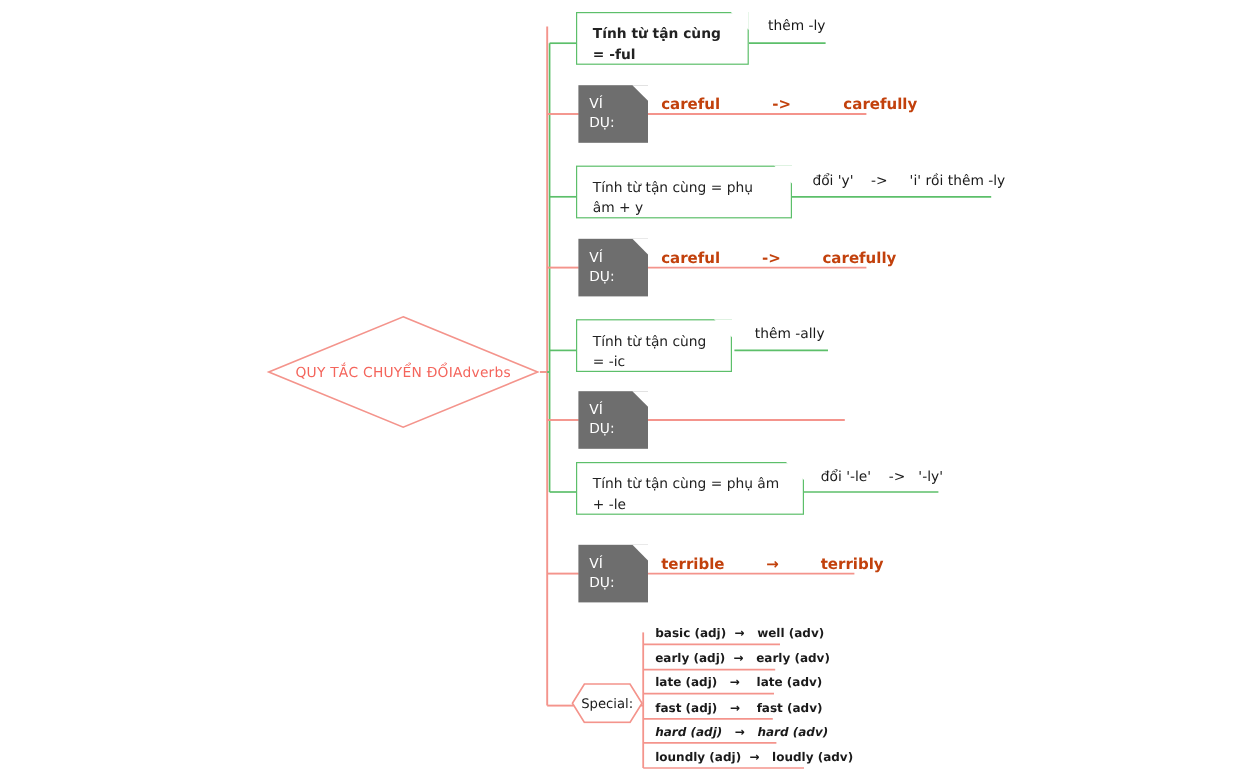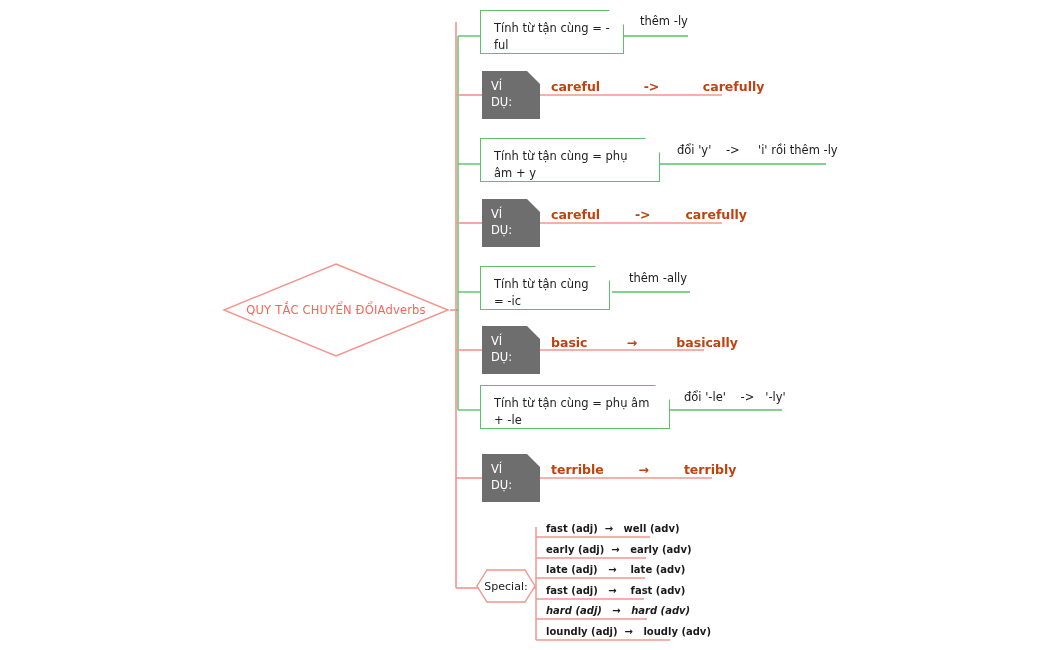--- a/index.html
+++ b/index.html
@@ -143,21 +143,21 @@
   <div class="diamond-wrap">
     <svg width="228" height="96" viewBox="0 0 228 96">
       <polygon points="114,2 226,48 114,94 2,48" fill="#ffffff" stroke="#f4948c" stroke-width="1.4"></polygon>
     </svg>
     <div class="diamond-label">
       <span class="l1">QUY TẮC CHUYỂN ĐỔI</span>
       <span class="l2">Adverbs</span>
     </div>
   </div>
 
-  <div class="note" style="left:480px;top:10px;width:144px;height:44px;">
+  <div class="note" style="left:480px;top:10px;width:144px;height:44px;font-weight:bold;">
     <div class="foldcut"></div>
     <span>Tính từ tận cùng =  -ful</span>
   </div>
   <div class="rule-label" style="left:640px;top:14px;">thêm -ly</div>
 
   <div class="gray" style="left:482px;top:71px;">
     <div class="foldcut"></div>
     <div>VÍ</div>
     <div>DỤ:</div>
   </div>
@@ -180,21 +180,20 @@
     <div class="foldcut"></div>
     <span>Tính từ tận cùng = -ic</span>
   </div>
   <div class="rule-label" style="left:629px;top:271px;text-align:center;">thêm -ally</div>
 
   <div class="gray" style="left:482px;top:326px;">
     <div class="foldcut"></div>
     <div>VÍ</div>
     <div>DỤ:</div>
   </div>
-  <div class="ex-row" style="left:551px;top:335px;">basic         →         basically</div>
 
   <div class="note" style="left:480px;top:385px;width:190px;height:44px;">
     <div class="foldcut"></div>
     <span>Tính từ tận cùng = phụ âm + -le</span>
   </div>
   <div class="rule-label" style="left:684px;top:390px;">đổi '-le'    -&gt;   '-ly'</div>
 
   <div class="gray" style="left:482px;top:454px;">
     <div class="foldcut"></div>
     <div>VÍ</div>
@@ -202,20 +201,20 @@
   </div>
   <div class="ex-row" style="left:551px;top:462px;">terrible        →        terribly</div>
 
   <div class="hex-wrap">
     <svg width="60" height="34" viewBox="0 0 60 34">
       <polygon points="11,1 49,1 59,17 49,33 11,33 1,17" fill="#ffffff" stroke="#f4948c" stroke-width="1.4"></polygon>
     </svg>
     <div class="hex-label">Special:</div>
   </div>
 
-  <div class="sp-row" style="left:546px;top:522px;">fast (adj)  →   well (adv)</div>
+  <div class="sp-row" style="left:546px;top:522px;">basic (adj)  →   well (adv)</div>
   <div class="sp-row" style="left:546px;top:543px;">early (adj)  →   early (adv)</div>
   <div class="sp-row" style="left:546px;top:563px;">late (adj)   →    late (adv)</div>
   <div class="sp-row" style="left:546px;top:584px;">fast (adj)   →    fast (adv)</div>
   <div class="sp-row" style="left:546px;top:604px;font-style:italic;">hard (adj)   →   hard (adv)</div>
   <div class="sp-row" style="left:546px;top:625px;">loundly (adj)  →   loudly (adv)</div>
 
 </div>
 
 </body></html>

